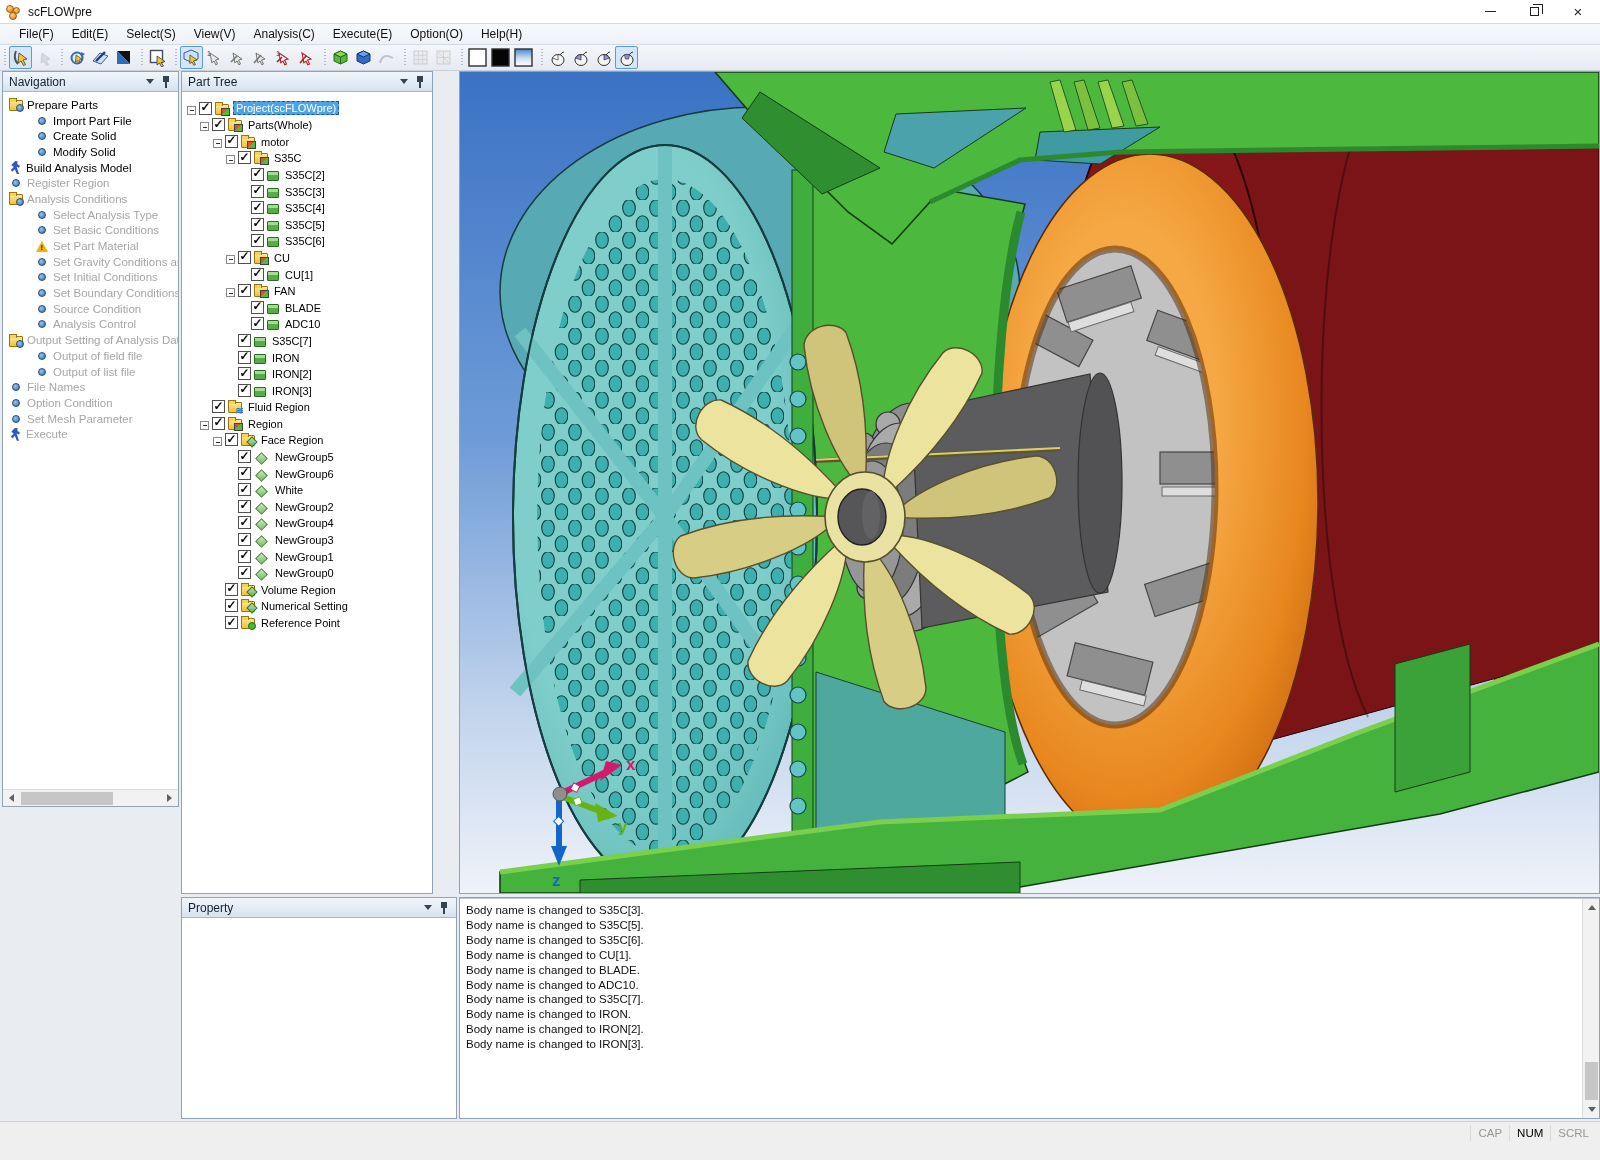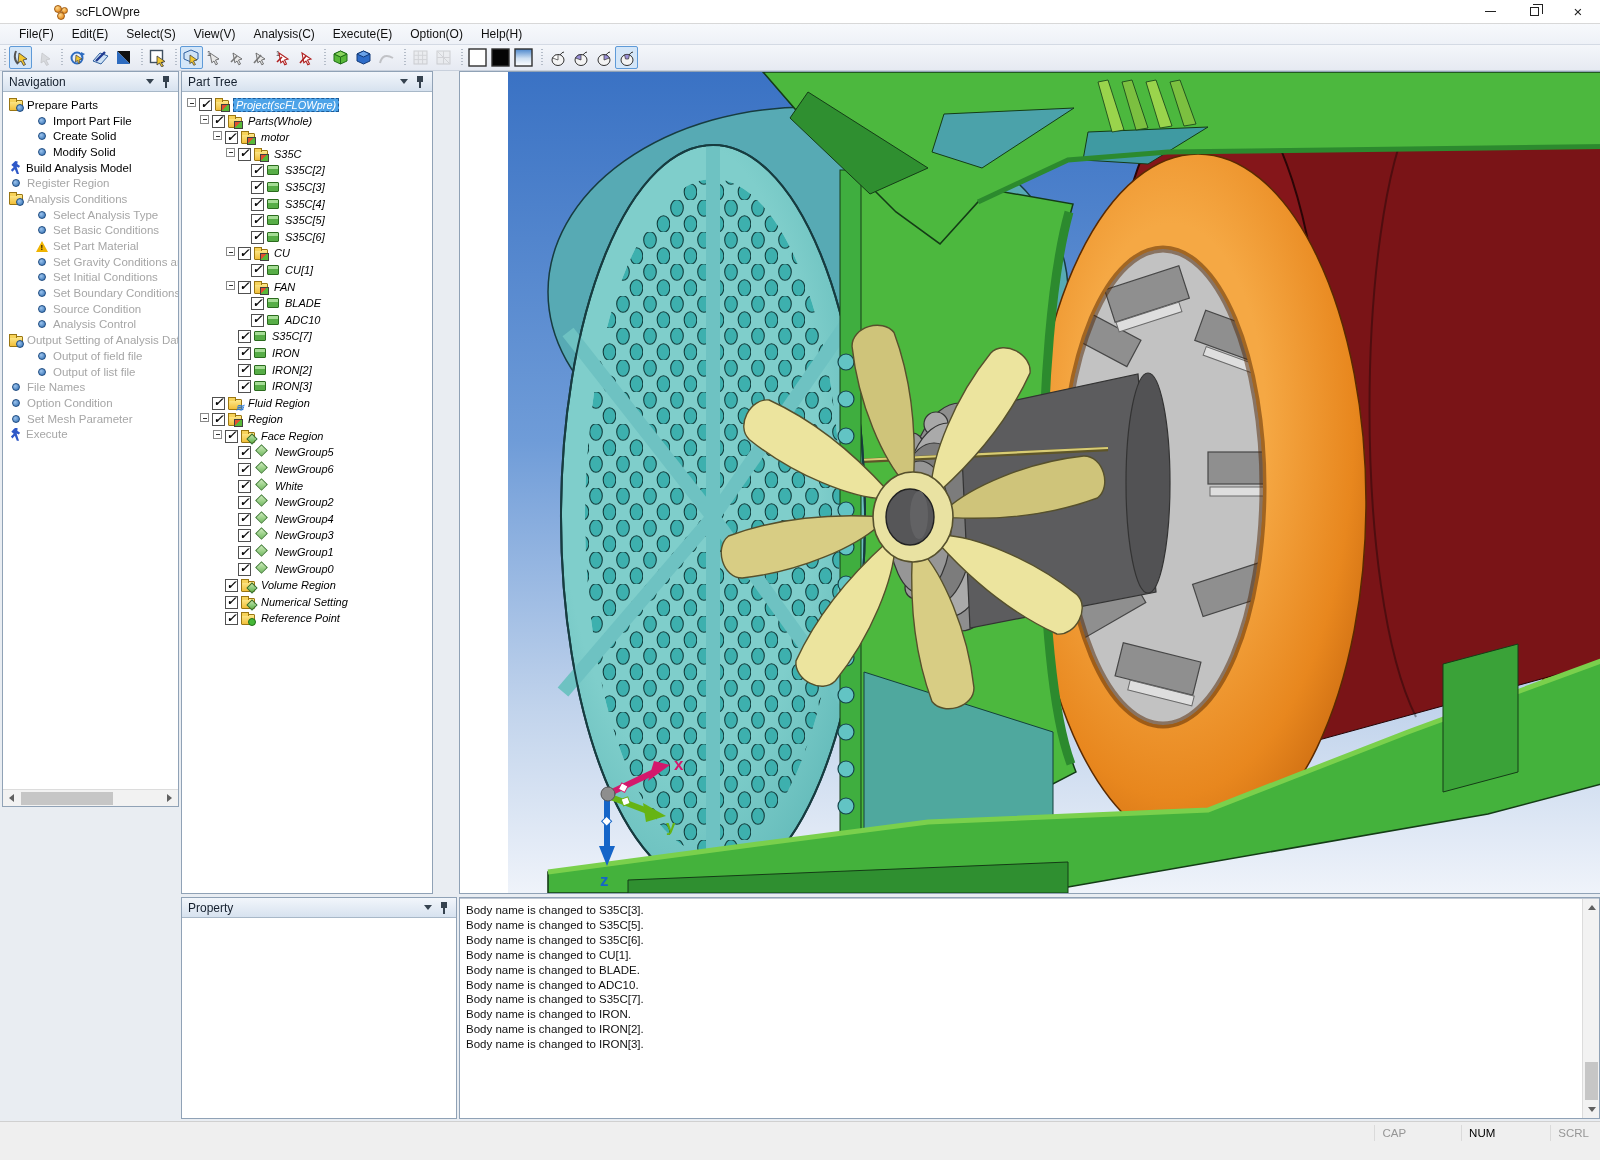--- a/index.html
+++ b/index.html
@@ -1,17 +1,17 @@
 <!DOCTYPE html>
 <html><head>
 <meta charset="utf-8">
 <style>
   * { margin:0; padding:0; box-sizing:border-box; }
   html,body { width:1600px; height:1160px; font-family:"Liberation Sans", sans-serif; background:#e9edf2; overflow:hidden; }
-  .abs { position:absolute;padding-left:48px; }
+  .abs { position:absolute; }
 
   
   #titlebar { left:0; top:0; width:1600px; height:24px; background:#ffffff; border-bottom:1px solid #d8d8d8; display:flex; align-items:center; }
   .app-logo { width:16px; height:16px; margin:0 6px 0 6px; position:relative; }
   .app-logo i { position:absolute; border-radius:50%; background:radial-gradient(circle at 35% 30%, #ffd98a, #e8922a 70%, #b06010); border:1px solid #a05a10; }
   .app-logo i:nth-child(1){ width:8px; height:8px; left:0; top:1px; }
   .app-logo i:nth-child(2){ width:7px; height:7px; left:7px; top:3px; }
   .app-logo i:nth-child(3){ width:8px; height:8px; left:3px; top:8px; }
   #title-text { font-size:12px; color:#111; }
   .win-controls { margin-left:auto; display:flex; height:100%; }
@@ -73,21 +73,21 @@
   .sb-btn { width:17px; height:17px; display:flex; align-items:center; justify-content:center; }
   .tri-l { width:0;height:0;border-top:4px solid transparent;border-bottom:4px solid transparent;border-right:5px solid #606060; }
   .tri-r { width:0;height:0;border-top:4px solid transparent;border-bottom:4px solid transparent;border-left:5px solid #606060; }
   .tri-u { width:0;height:0;border-left:4px solid transparent;border-right:4px solid transparent;border-bottom:5px solid #606060; }
   .tri-d { width:0;height:0;border-left:4px solid transparent;border-right:4px solid transparent;border-top:5px solid #606060; }
   #nav-hthumb { width:92px; height:13px; background:#c6c6c6; margin-left:1px; }
 
   
   #parttree-panel { left:181px; top:71px; width:252px; height:823px; display:flex; flex-direction:column; }
   #parttree-body { flex:1; overflow:hidden; padding:6px 0 0 5px; }
-  .pt-row { display:flex; align-items:flex-start; height:16.6px; white-space:nowrap;font-style:italic; }
+  .pt-row { display:flex; align-items:flex-end; height:16.6px; white-space:nowrap; }
   .exp { flex:none; width:9px; height:9px; border:1px solid #8a8a8a; background:#fff; position:relative; margin-right:3px; }
   .exp:after { content:""; position:absolute; left:1.5px; top:3.5px; width:4px; height:1px; background:#303030; }
   .exp.leaf { visibility:hidden; }
   .chk { flex:none; width:13px; height:13px; background:#fff; border:1px solid #505050; position:relative; margin-right:3px; }
   .chk:after { content:"✓"; position:absolute; left:0.5px; top:-2.5px; font-size:12px; font-weight:bold; color:#0a0a0a; }
   .pt-row .lbl { font-size:11px; color:#000; margin-left:4px; padding:0 2px; }
   .pt-row .lbl.selected { background:#4da3e8; color:#fff; border:1px dashed #1e5a96; }
 
   
   #property-panel { left:181px; top:897px; width:276px; height:222px; display:flex; flex-direction:column; }
@@ -101,21 +101,21 @@
   #message-panel { left:459px; top:897px; width:1141px; height:222px; display:flex; flex-direction:column; }
   #message-body { flex:1; position:relative; background:#fff; border-top:1px solid #c0c8d4; }
   #message-lines { position:absolute; left:6px; top:4px; right:20px; bottom:0; overflow:hidden; }
   .msg-line { font-size:11.5px; color:#101010; line-height:14.9px; white-space:nowrap; }
   #msg-vscroll { position:absolute; right:0; top:0; bottom:0; width:17px; background:#f2f2f2; border-left:1px solid #dcdcdc; display:flex; flex-direction:column; }
   #msg-vthumb { width:13px; height:38px; background:#c6c6c6; margin:auto auto 1px auto; }
 
   
   #statusbar { left:0; top:1121px; width:1600px; height:39px; background:#efefef; border-top:1px solid #d0d0d0; }
   #status-indicators { position:absolute; right:4px; top:3px; display:flex; }
-  .st-ind { font-size:11.5px; padding:2px 7px; border-left:1px solid #dadada;margin-left:48px; }
+  .st-ind { font-size:11.5px; padding:2px 7px; border-left:1px solid #dadada; }
   .st-ind.active { color:#000; }
   .st-ind.inactive { color:#969696; }
 </style>
 </head>
 <body>
 
 <div id="titlebar" class="abs">
   <span class="app-logo">
       <i></i>
       <i></i>

